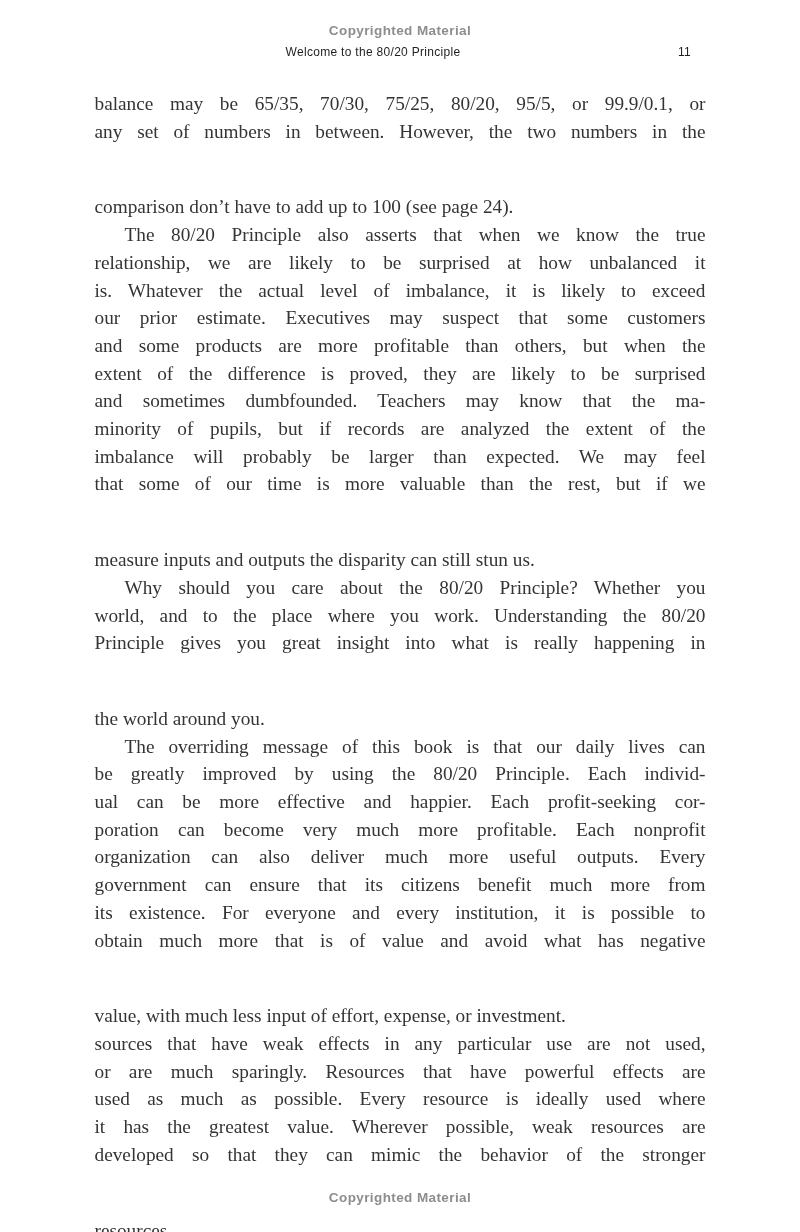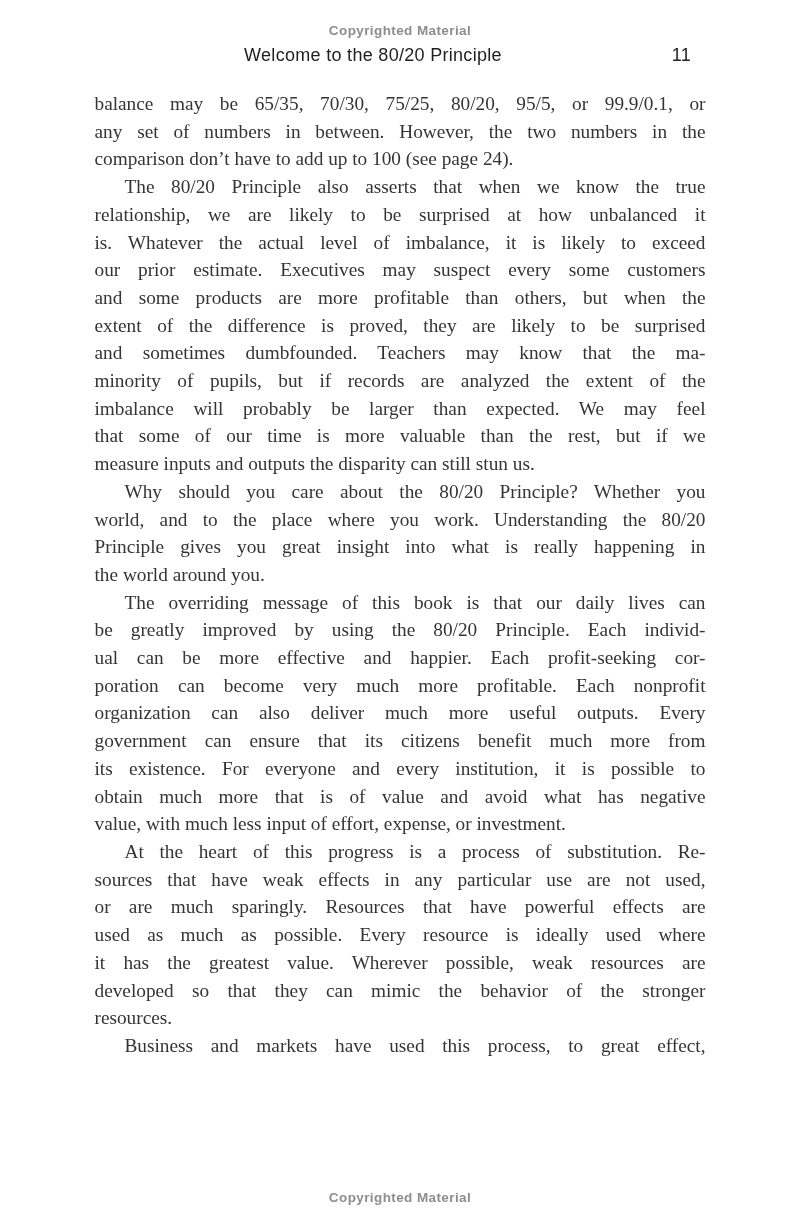--- a/index.html
+++ b/index.html
@@ -24,21 +24,21 @@
     position: absolute;
     left: 0; right: 0;
     bottom: 27px;
   }
   .running-head {
     position: relative;
     width: 610px;
     margin: 7px auto 0 auto;
     height: 24px;
     font-family: "Liberation Sans", sans-serif;
-    font-size: 18px;
+    font-size: 12px;
     letter-spacing: 0.3px;
     color: #1f1f1f;
   }
   .running-head .title {
     position: relative;
     left: -27px;
     text-align: center;
     white-space: nowrap;
   }
   .running-head .page-num {
@@ -51,21 +51,21 @@
     margin: 21px auto 0 auto;
     font-size: 19.3px;
     line-height: 27.7px;
     color: #343434;
   }
   .line {
     text-align: justify;
     text-align-last: justify;
     white-space: normal;
   }
-  .line.para-end { text-align-last: left; }
+  .line.para-end { text-align-last: left; margin-top: 48px; }
   .line.indent { text-indent: 30px; }
 </style>
 </head>
 <body>
 
 <div class="page">
 
   <div class="copyright top">Copyrighted Material</div>
 
   <div class="running-head">
@@ -73,42 +73,41 @@
     <div class="page-num">11</div>
   </div>
 
   <div class="body-text">
       <div class="line">balance may be 65/35, 70/30, 75/25, 80/20, 95/5, or 99.9/0.1, or</div>
       <div class="line">any set of numbers in between. However, the two numbers in the</div>
       <div class="line para-end">comparison don’t have to add up to 100 (see page 24).</div>
       <div class="line indent">The 80/20 Principle also asserts that when we know the true</div>
       <div class="line">relationship, we are likely to be surprised at how unbalanced it</div>
       <div class="line">is. Whatever the actual level of imbalance, it is likely to exceed</div>
-      <div class="line">our prior estimate. Executives may suspect every some customers</div>
+      <div class="line">our prior estimate. Executives may suspect that some customers</div>
       <div class="line">and some products are more profitable than others, but when the</div>
       <div class="line">extent of the difference is proved, they are likely to be surprised</div>
       <div class="line">and sometimes dumbfounded. Teachers may know that the ma-</div>
       <div class="line">minority of pupils, but if records are analyzed the extent of the</div>
       <div class="line">imbalance will probably be larger than expected. We may feel</div>
       <div class="line">that some of our time is more valuable than the rest, but if we</div>
       <div class="line para-end">measure inputs and outputs the disparity can still stun us.</div>
       <div class="line indent">Why should you care about the 80/20 Principle? Whether you</div>
       <div class="line">world, and to the place where you work. Understanding the 80/20</div>
       <div class="line">Principle gives you great insight into what is really happening in</div>
       <div class="line para-end">the world around you.</div>
       <div class="line indent">The overriding message of this book is that our daily lives can</div>
       <div class="line">be greatly improved by using the 80/20 Principle. Each individ-</div>
       <div class="line">ual can be more effective and happier. Each profit-seeking cor-</div>
       <div class="line">poration can become very much more profitable. Each nonprofit</div>
       <div class="line">organization can also deliver much more useful outputs. Every</div>
       <div class="line">government can ensure that its citizens benefit much more from</div>
       <div class="line">its existence. For everyone and every institution, it is possible to</div>
       <div class="line">obtain much more that is of value and avoid what has negative</div>
       <div class="line para-end">value, with much less input of effort, expense, or investment.</div>
-      <div class="line indent">At the heart of this progress is a process of substitution. Re-</div>
       <div class="line">sources that have weak effects in any particular use are not used,</div>
       <div class="line">or are much sparingly. Resources that have powerful effects are</div>
       <div class="line">used as much as possible. Every resource is ideally used where</div>
       <div class="line">it has the greatest value. Wherever possible, weak resources are</div>
       <div class="line">developed so that they can mimic the behavior of the stronger</div>
       <div class="line para-end">resources.</div>
       <div class="line indent">Business and markets have used this process, to great effect,</div>
     </div>
 
   <div class="copyright bottom">Copyrighted Material</div>

